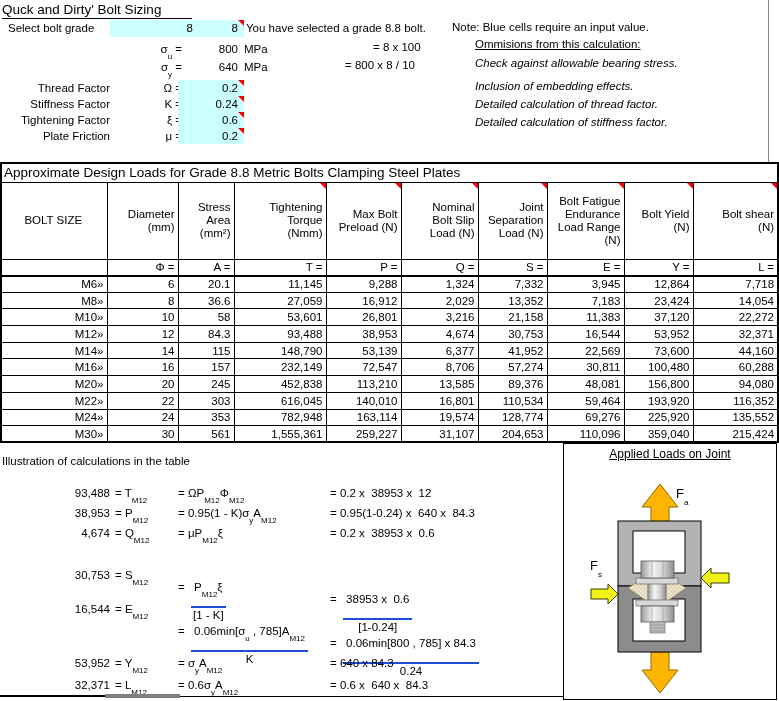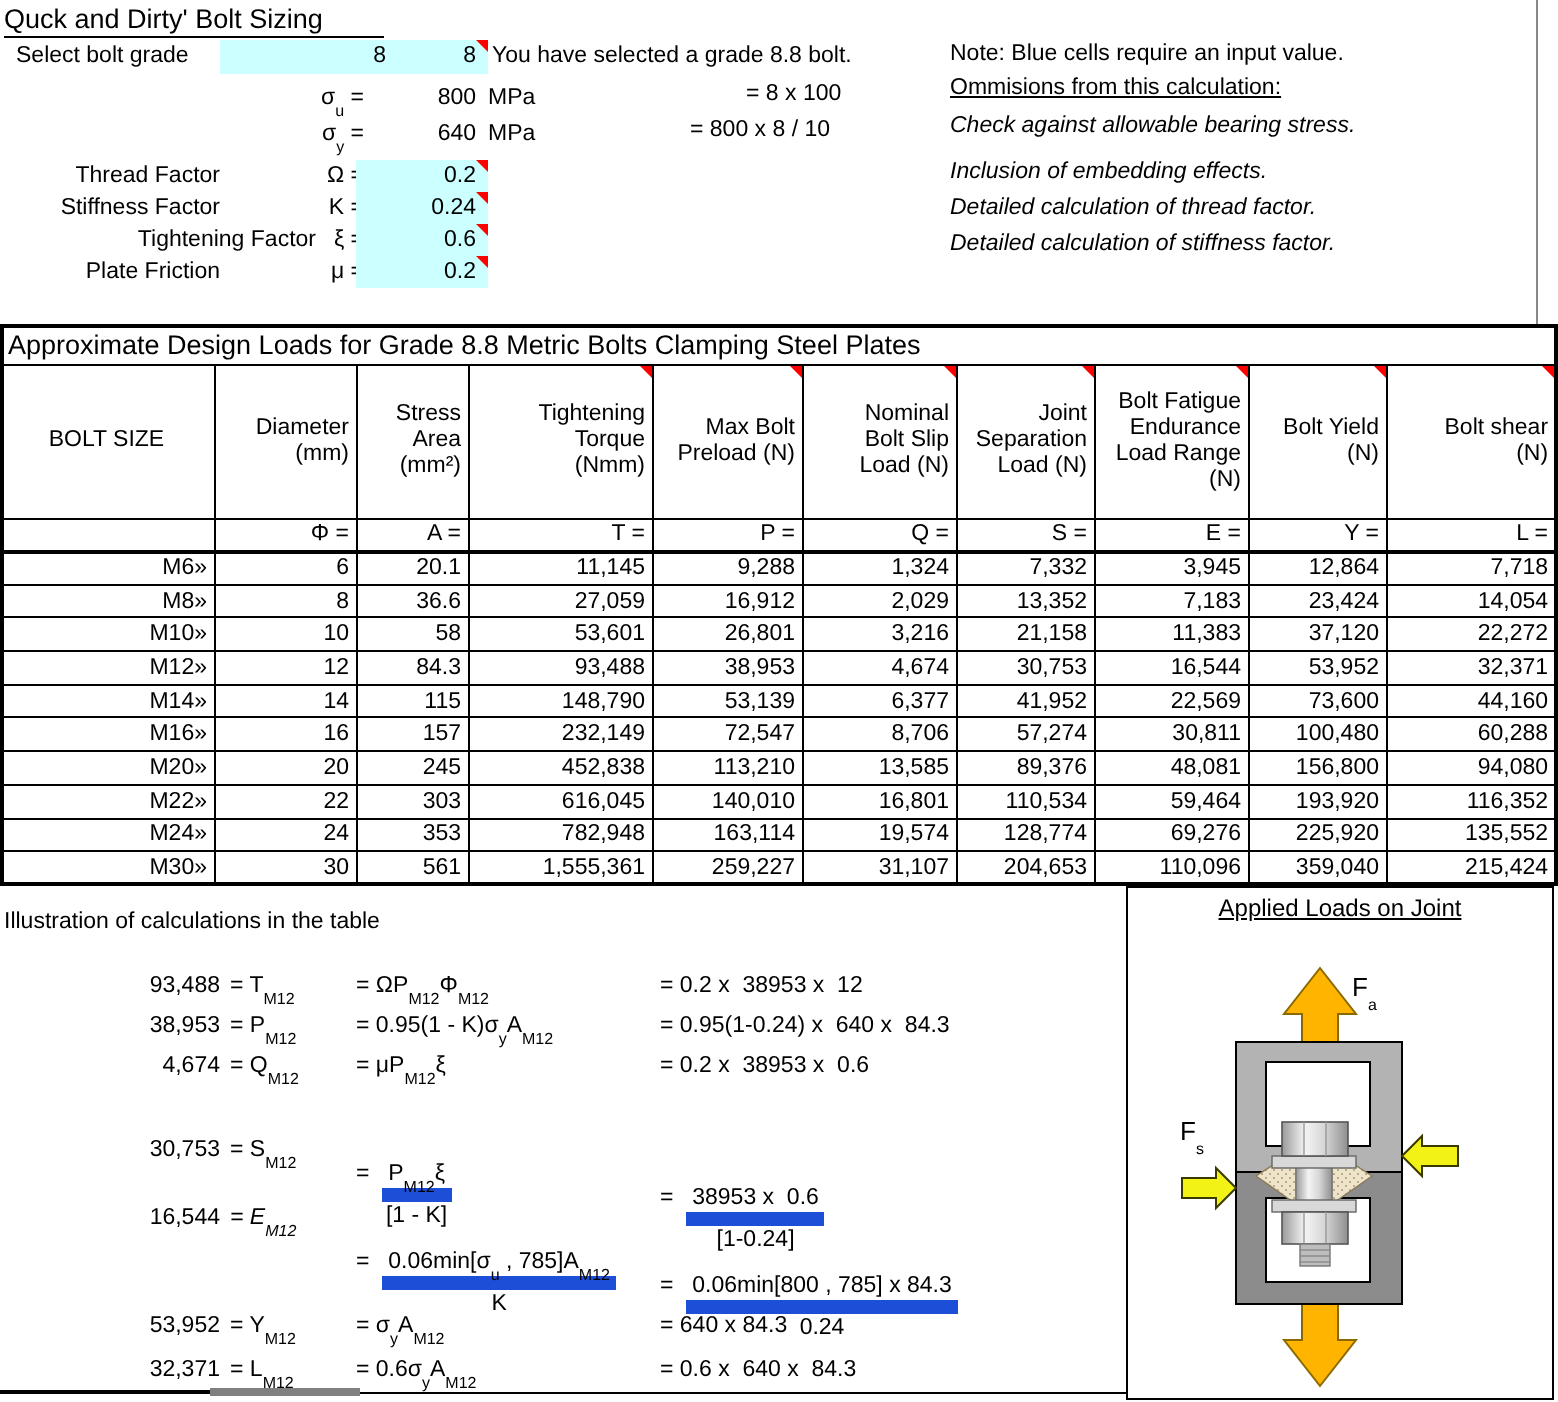--- a/index.html
+++ b/index.html
@@ -25,21 +25,21 @@
   #boltTable th:first-child{text-align:center;}
   #boltTable .symrow td{text-align:right;border-bottom:2px solid #000;height:15px;}
   #boltTable tbody td{text-align:right;}
   
   .crow{position:absolute;left:0;width:563px;white-space:pre;}
   .cval{position:absolute;left:20px;width:90px;text-align:right;}
   .clhs{position:absolute;left:115px;}
   .cmid{position:absolute;left:178px;}
   .crhs{position:absolute;left:330px;}
   .frac{display:inline-block;text-align:center;vertical-align:top;}
-  .frac .num{display:block;border-bottom:7px solid #1d4ed8;padding:0 3px 1px 3px;}
+  .frac .num{display:block;border-bottom:2px solid #1d4ed8;padding:0 3px 13px 3px;}
   .frac .den{display:block;padding-top:1px;}
   
   #diagram{position:absolute;left:563px;top:443px;width:214px;height:257px;
            border:1px solid #000;box-sizing:border-box;}
   #diagram .dtitle{position:absolute;left:0;top:3px;width:100%;text-align:center;
            text-decoration:underline;font-size:12px;}
   .flabel{position:absolute;font-size:13px;}
 </style>
 </head>
 <body>
@@ -77,35 +77,35 @@
     <span class="tri"></span>
   </div>
 
   <span class="abs rt" style="left:0;top:98px;width:110px;">Stiffness Factor</span>
   <span class="abs rt" style="left:144px;top:98px;width:38px;">K =</span>
   <div class="abs cell-blue" style="left:178px;top:96px;width:66px;height:16px;">
     <span class="cv">0.24</span>
     <span class="tri"></span>
   </div>
 
-  <span class="abs rt" style="left:0;top:114px;width:110px;padding-left:48px;">Tightening Factor</span>
+  <span class="abs rt" style="left:0;top:114px;width:110px;">Tightening Factor</span>
   <span class="abs rt" style="left:144px;top:114px;width:38px;">ξ =</span>
   <div class="abs cell-blue" style="left:178px;top:112px;width:66px;height:16px;">
     <span class="cv">0.6</span>
     <span class="tri"></span>
   </div>
 
   <span class="abs rt" style="left:0;top:130px;width:110px;">Plate Friction</span>
   <span class="abs rt" style="left:144px;top:130px;width:38px;">μ =</span>
   <div class="abs cell-blue" style="left:178px;top:128px;width:66px;height:16px;">
     <span class="cv">0.2</span>
     <span class="tri"></span>
   </div>
 
-  <span class="abs" style="left:475px;top:21px;text-align:center;">Note: Blue cells require an input value.</span>
+  <span class="abs" style="left:452px;top:21px;text-align:center;">Note: Blue cells require an input value.</span>
   <span class="abs underL" style="left:475px;top:38px;">Ommisions from this calculation:</span>
   <span class="abs ital" style="left:475px;top:57px;">Check against allowable bearing stress.</span>
   <span class="abs ital" style="left:475px;top:80px;">Inclusion of embedding effects.</span>
   <span class="abs ital" style="left:475px;top:116px;">Detailed calculation of stiffness factor.</span>
   <span class="abs ital" style="left:475px;top:98px;">Detailed calculation of thread factor.</span>
 
   <div class="abs" style="left:768px;top:0;width:1px;height:162px;background:#888;"></div>
 
   <table id="boltTable">
     <colgroup>
@@ -298,21 +298,21 @@
   </div>
   <div class="crow" style="top:515px;">
     <span class="cval">4,674</span><span class="clhs">= Q<sub>M12</sub></span><span class="cmid">= μP<sub>M12</sub>ξ</span><span class="crhs">= 0.2 x  38953 x  0.6</span>
   </div>
   <div class="crow" style="top:557px;">
     <span class="cval">30,753</span><span class="clhs">= S<sub>M12</sub></span>
     <span class="cmid"><span>=</span><span>  </span><span class="frac"><span class="num">P<sub>M12</sub>ξ</span><span class="den">[1 - K]</span></span></span>
     <span class="crhs"><span>=</span><span>  </span><span class="frac"><span class="num">38953 x  0.6</span><span class="den">[1-0.24]</span></span></span>
   </div>
   <div class="crow" style="top:601px;">
-    <span class="cval" style="top:2px;">16,544</span><span class="clhs" style="top:2px;font-style:italic;">= E<sub>M12</sub></span>
+    <span class="cval" style="top:2px;">16,544</span><span class="clhs" style="top:2px;">= E<sub>M12</sub></span>
     <span class="cmid"><span>=</span><span>  </span><span class="frac"><span class="num">0.06min[σ<sub>u</sub> , 785]A<sub>M12</sub></span><span class="den">K</span></span></span>
     <span class="crhs"><span>=</span><span>  </span><span class="frac"><span class="num">0.06min[800 , 785] x 84.3</span><span class="den">0.24</span></span></span>
   </div>
   <div class="crow" style="top:645px;">
     <span class="cval">53,952</span><span class="clhs">= Y<sub>M12</sub></span><span class="cmid">= σ<sub>y</sub>A<sub>M12</sub></span><span class="crhs">= 640 x 84.3</span>
   </div>
   <div class="crow" style="top:667px;">
     <span class="cval">32,371</span><span class="clhs">= L<sub>M12</sub></span><span class="cmid">= 0.6σ<sub>y</sub>A<sub>M12</sub></span><span class="crhs">= 0.6 x  640 x  84.3</span>
   </div>
 

